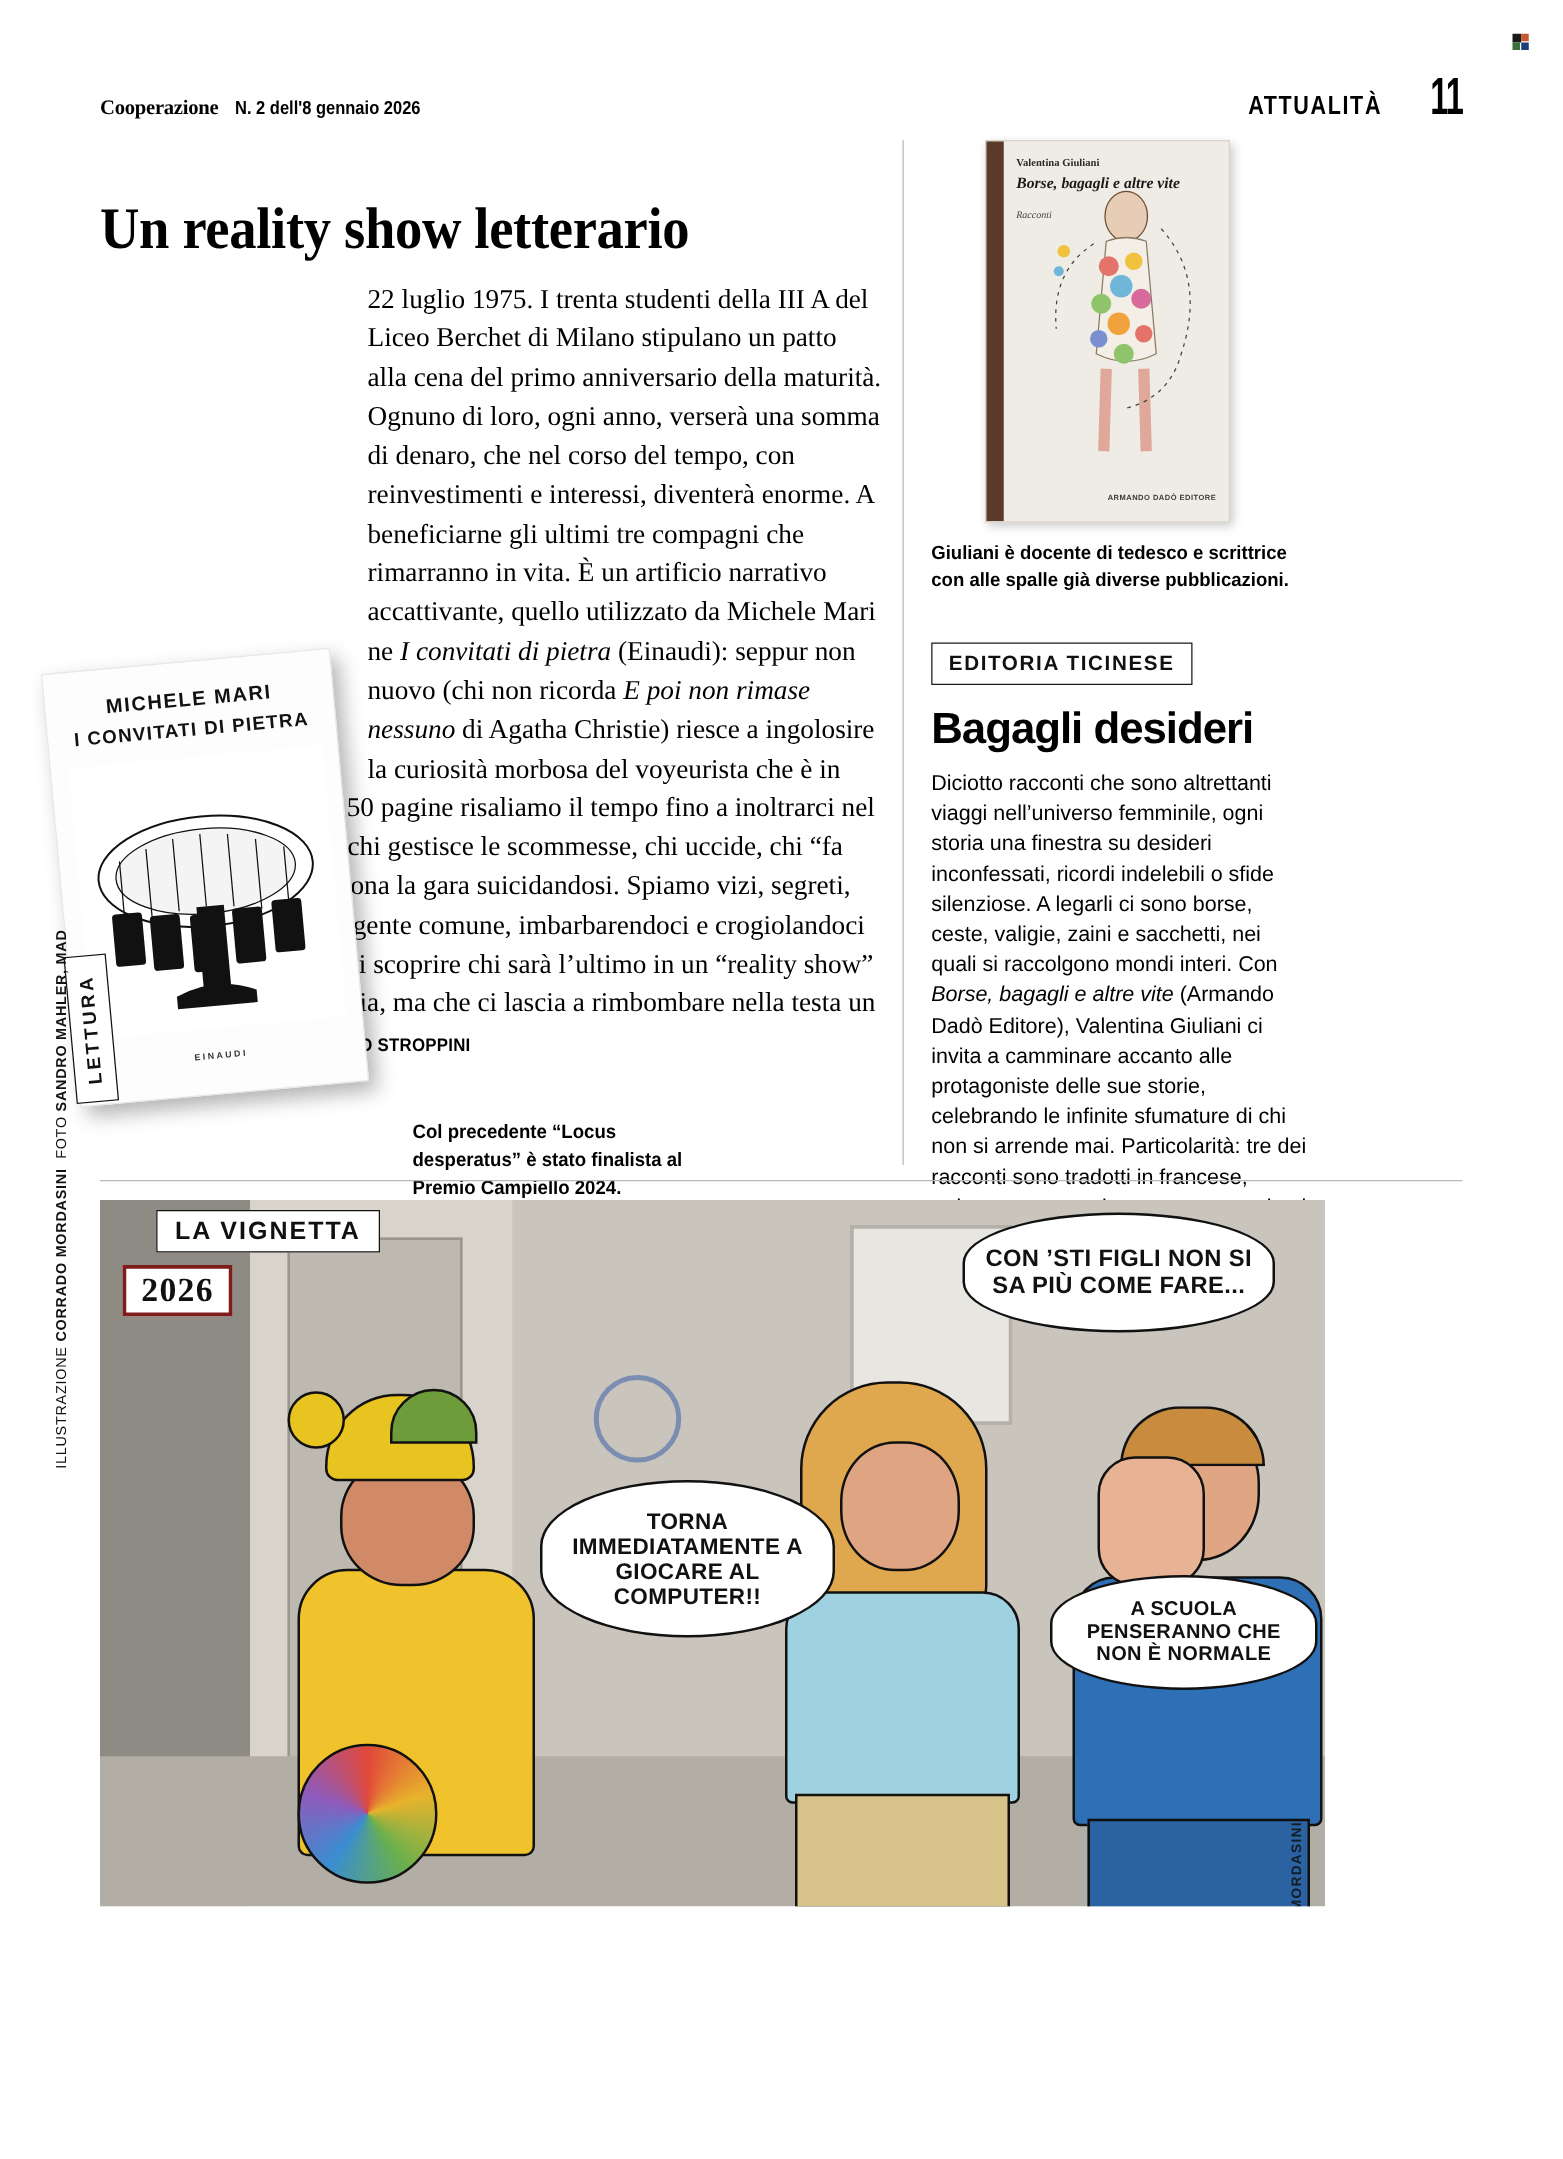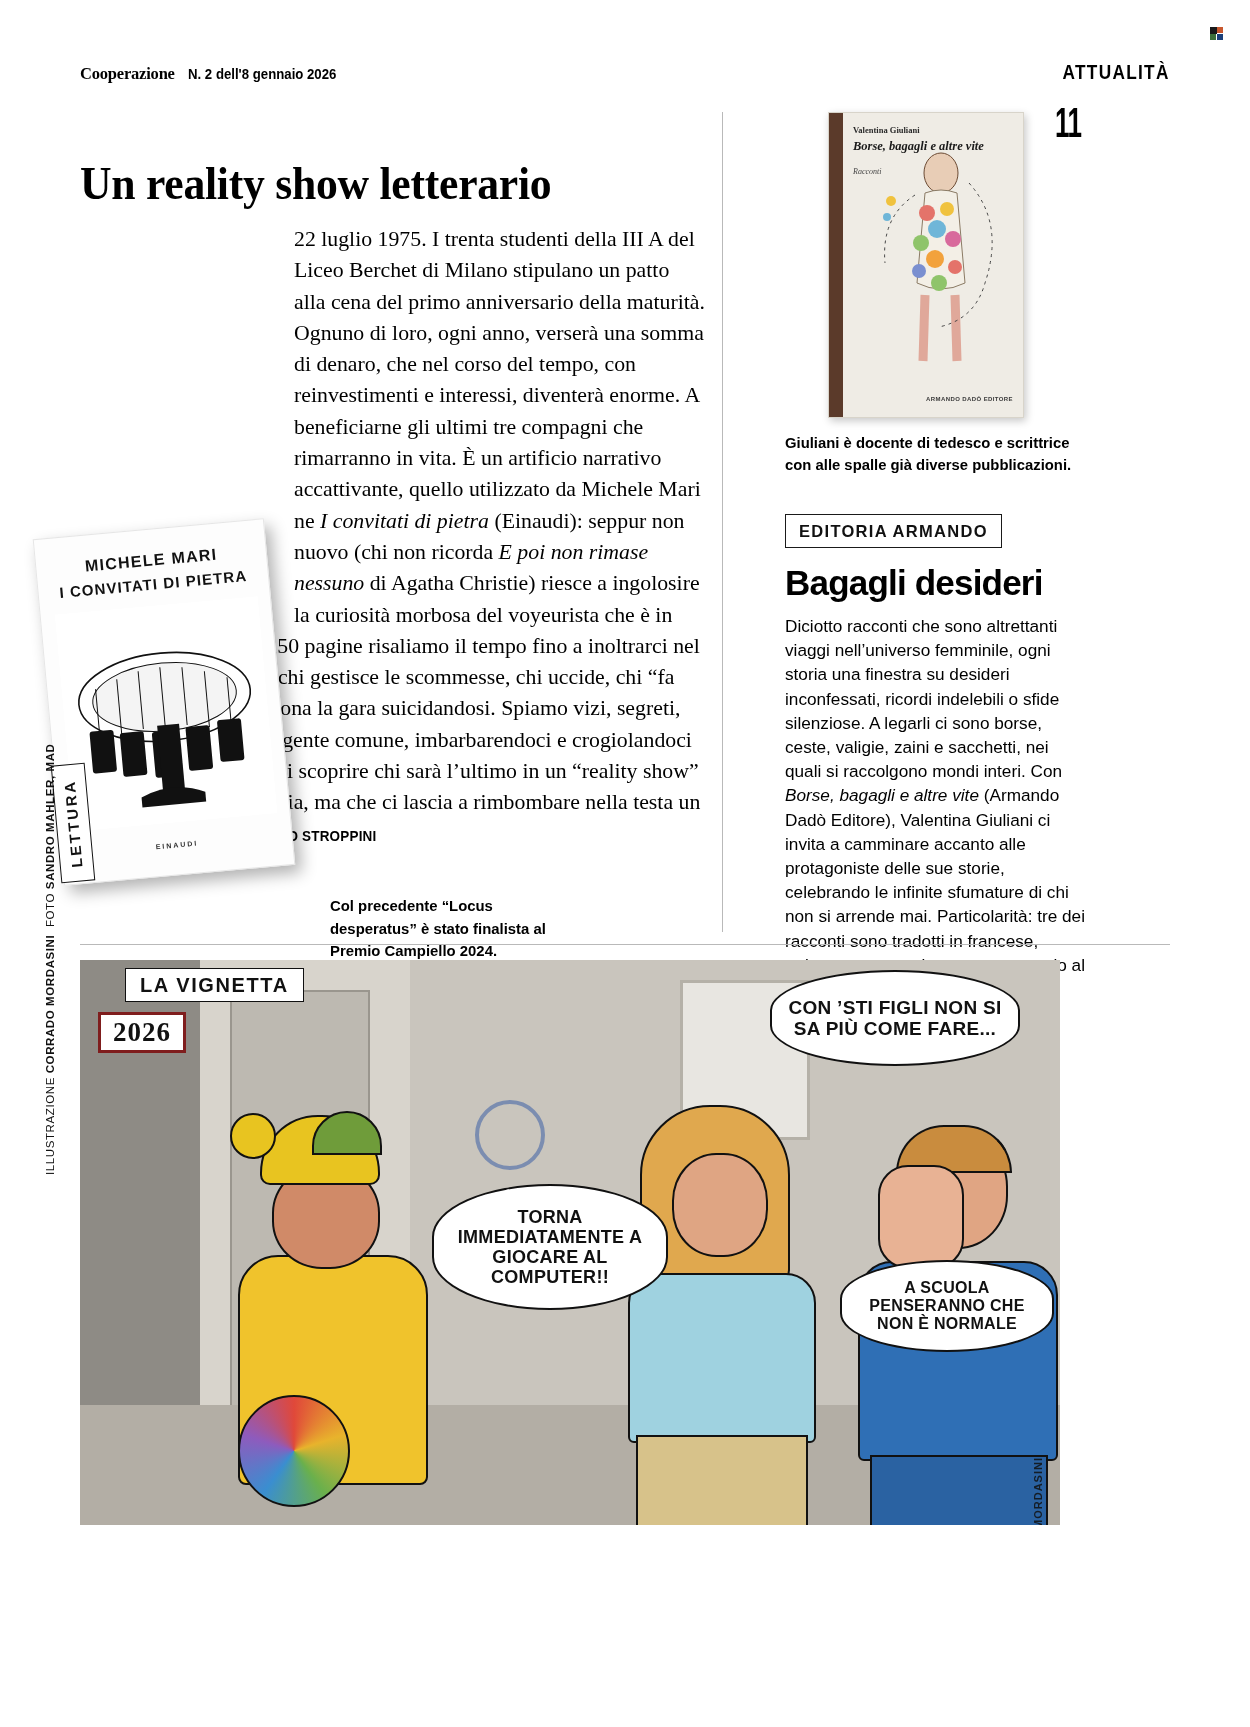--- a/index.html
+++ b/index.html
@@ -17,21 +17,21 @@
     display: flex; align-items: baseline;
   }
   .mast-brand {
     font-family: "Liberation Serif", serif;
     font-weight: bold; font-size: 16.5px; letter-spacing: -0.2px; color: #000;
   }
   .mast-issue {
     font-weight: bold; font-size: 15px; color: #000; margin-left: 13px;
     transform: scaleX(0.88); transform-origin: left center; white-space: nowrap;
   }
-  .mast-right { margin-left: auto; display: flex; align-items: baseline; gap: 22px; flex-direction: column; }
+  .mast-right { margin-left: auto; display: flex; align-items: baseline; gap: 22px; }
   .mast-section {
     font-weight: bold; font-size: 21px; letter-spacing: 1.6px; color: #000;
     transform: scaleX(0.82); transform-origin: right center;
   }
   .mast-pageno {
     font-weight: bold; font-size: 42px; line-height: 0.8; color: #000;
     transform: scaleX(0.62); transform-origin: right bottom; letter-spacing: -1px;
   }
   .corner-mark {
     position: absolute; right: 27px; top: 27px; width: 13px; height: 13px;
@@ -111,21 +111,21 @@
     font-weight: bold; font-size: 15px; letter-spacing: 2.6px; color: #111;
     transform: rotate(-90deg); white-space: nowrap;
   }
 
   
   .col-divider {
     position: absolute; left: 722px; top: 112px; width: 1px; height: 820px;
     background: #b9b9b9;
   }
   .rail {
-    position: absolute; left: 745px; top: 112px; width: 300px; margin-left: 40px;
+    position: absolute; left: 745px; top: 112px; width: 300px;
   }
   .book-right {
     position: relative; width: 196px; height: 306px; margin: 0 auto 0 43px;
     background: #efece5; border: 1px solid #d8d4ca;
     box-shadow: 2px 3px 8px rgba(0,0,0,0.22);
     overflow: hidden;
   }
   .br-spine { position: absolute; left: 0; top: 0; width: 14px; height: 100%; background: #5b3a2a; }
   .br-author {
     position: absolute; left: 24px; top: 12px;
@@ -348,21 +348,21 @@
         <path d="M86 82 Q52 104 56 150" fill="none" stroke="#444" stroke-width="1" stroke-dasharray="3 4"></path>
         <circle cx="62" cy="88" r="5" fill="#f0c23e"></circle>
         <circle cx="58" cy="104" r="4" fill="#6fb6d8"></circle>
       </svg>
       <div class="br-logo">ARMANDO DADÒ EDITORE</div>
     </div>
 
     <div class="photo-caption">Giuliani è docente di tedesco e scrittrice con alle spalle già diverse pubblicazioni.</div>
 
     <div class="kicker-box">
-      <span>EDITORIA ARMANDO</span>
+      <span>EDITORIA TICINESE</span>
     </div>
 
     <h2 class="rail-headline">Bagagli desideri</h2>
 
     <div class="rail-body">
       <span>Diciotto racconti che sono altrettanti viaggi nell’universo femminile, ogni storia una finestra su desideri inconfessati, ricordi indelebili o sfide silenziose. A legarli ci sono borse, ceste, valigie, zaini e sacchetti, nei quali si raccolgono mondi interi. Con </span><i>Borse, bagagli e altre vite</i><span> (Armando Dadò Editore), Valentina Giuliani ci invita a camminare accanto alle protagoniste delle sue storie, celebrando le infinite sfumature di chi non si arrende mai. Particolarità: tre dei racconti sono tradotti in francese, tedesco e romancio, come «omaggio al lavoro di traduzione».</span> <span class="rail-sign">SEM</span>
     </div>
   </div>
 
   <div class="cartoon-rule"></div>

